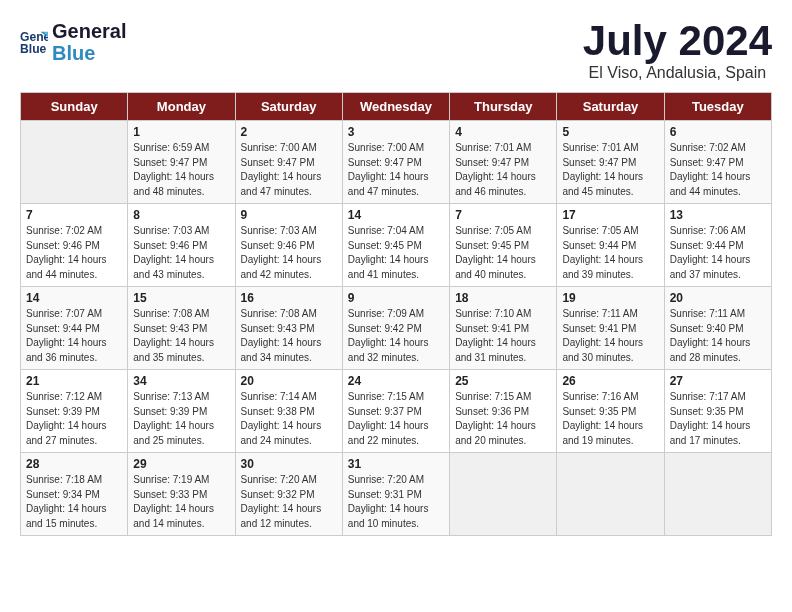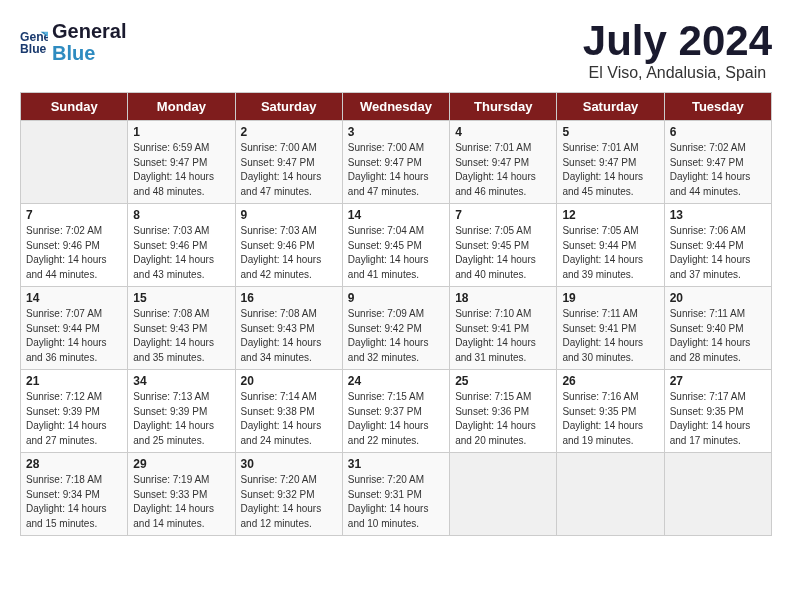--- a/index.html
+++ b/index.html
@@ -190,21 +190,21 @@
           </div>
         </td>
         <td>
           <div>
             <span class="day-number">7</span>
             <div class="cell-content">Sunrise: 7:05 AM<br>Sunset: 9:45 PM<br>Daylight: 14 hours<br>and 40 minutes.</div>
           </div>
         </td>
         <td>
           <div>
-            <span class="day-number">12</span>
+            <span class="day-number">17</span>
             <div class="cell-content">Sunrise: 7:05 AM<br>Sunset: 9:44 PM<br>Daylight: 14 hours<br>and 39 minutes.</div>
           </div>
         </td>
         <td>
           <div>
             <span class="day-number">13</span>
             <div class="cell-content">Sunrise: 7:06 AM<br>Sunset: 9:44 PM<br>Daylight: 14 hours<br>and 37 minutes.</div>
           </div>
         </td>
       </tr>

